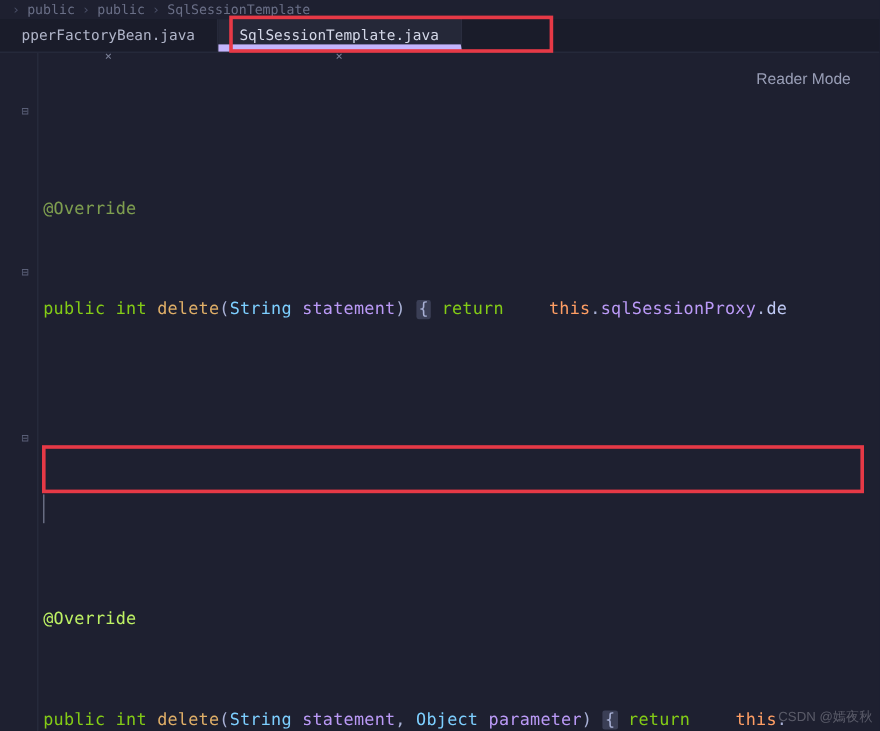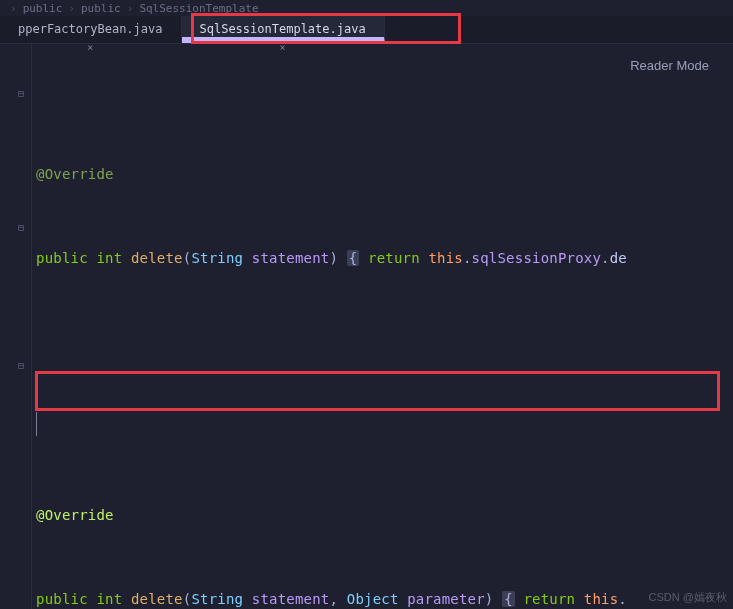--- a/index.html
+++ b/index.html
@@ -78,21 +78,21 @@
       font-size: 10px;
     }
     .kw { color: #84cc16; }
     .type { color: #7dcfff; }
     .ident { color: #c0caf5; }
     .method { color: #e0af68; }
     .param { color: #bb9af7; }
     .anno { color: #bef264; }
     .punc { color: #a9b1d6; }
     .member { color: #bb9af7; }
-    .this { color: #ff9e64; }
+    .this { color: #ff9e64; margin-left: 29px; }
     .brace-hl {
       background: #3b3f56;
       padding: 0 2px;
       border-radius: 2px;
     }
     .red-box {
       position: absolute;
       border: 3px solid #e63946;
       pointer-events: none;
     }

